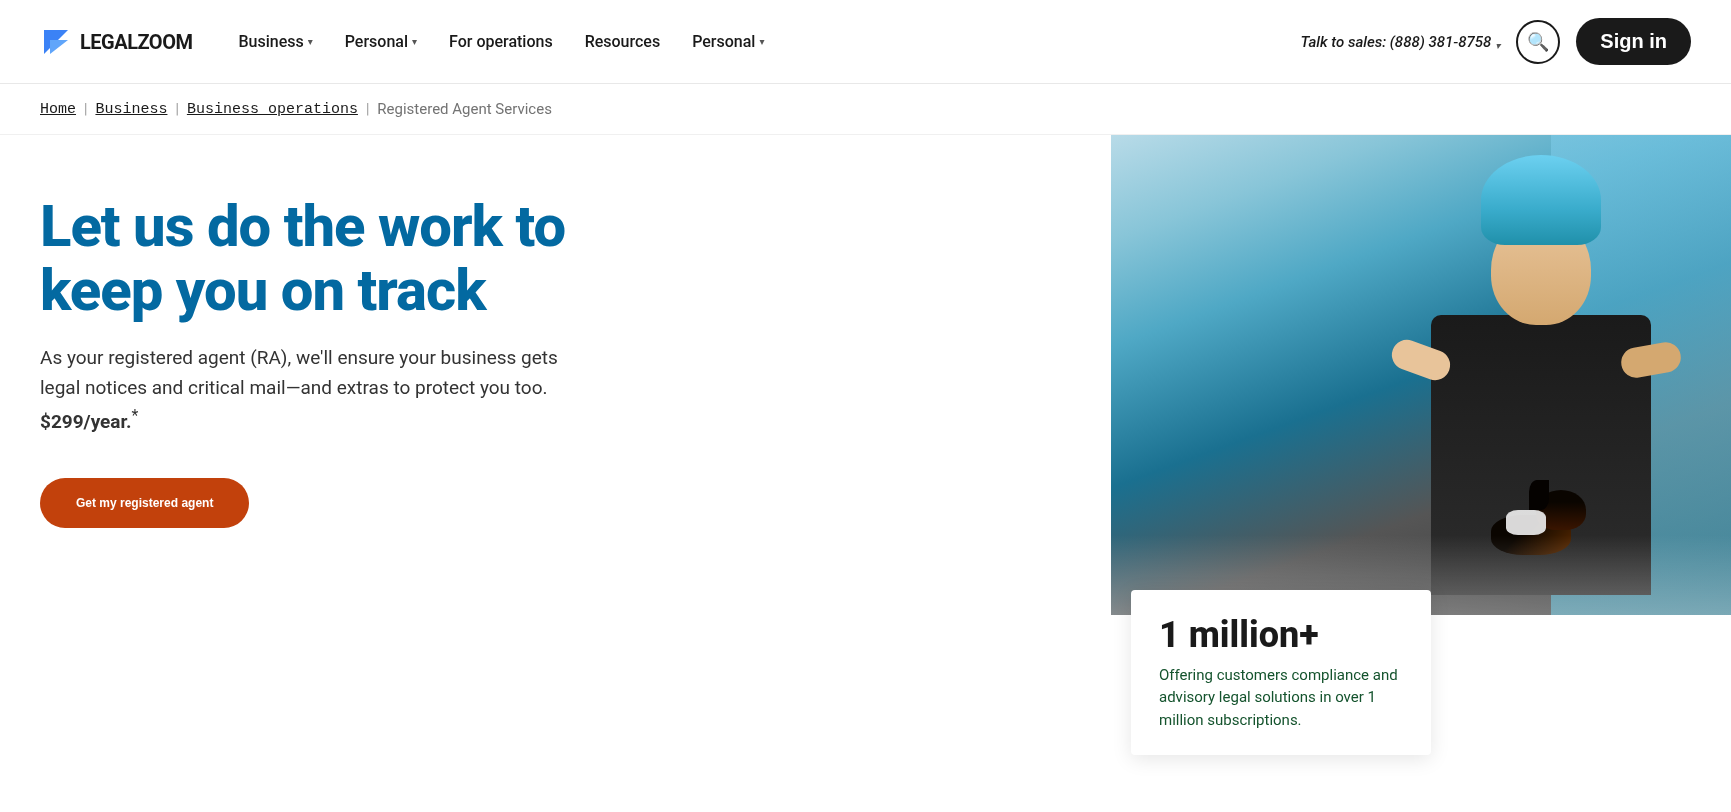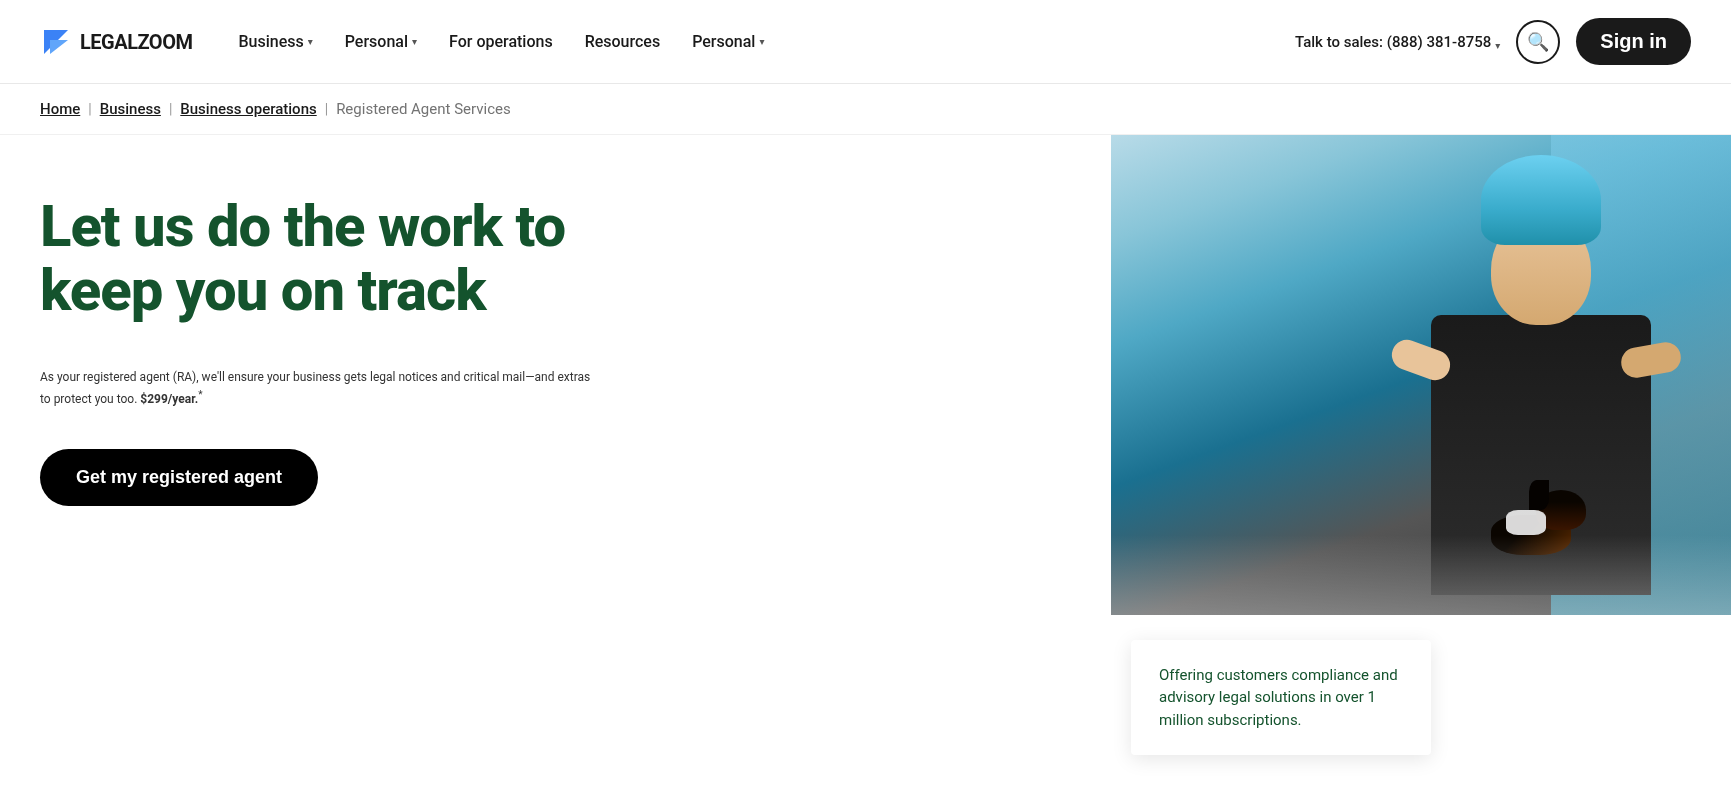--- a/index.html
+++ b/index.html
@@ -64,20 +64,21 @@
     }
     .sales-link {
       display: flex;
       align-items: flex-end;
       gap: 4px;
       font-size: 15px;
       font-weight: 500;
       color: #1a1a1a;
       cursor: pointer;
       white-space: nowrap;
+      font-style: italic;
     }
     .search-btn {
       width: 44px;
       height: 44px;
       border-radius: 50%;
       border: 2px solid #1a1a1a;
       background: #fff;
       display: flex;
       align-items: center;
       justify-content: center;
@@ -102,20 +103,21 @@
       align-items: center;
       gap: 8px;
       padding: 16px 40px;
       font-size: 15px;
       border-bottom: 1px solid #f0f0f0;
     }
     .breadcrumb-item {
       color: #1a1a1a;
       font-weight: 500;
       cursor: pointer;
+      font-family: Liberation Mono, monospace;
     }
     .breadcrumb-sep { color: #999; font-size: 14px; }
     .breadcrumb-current { color: #737373; font-weight: 400; }
 
     
     .hero {
       display: flex;
       padding: 60px 40px 40px 40px;
       min-height: 660px;
       position: relative;
@@ -124,40 +126,40 @@
     .hero-left {
       flex: 1;
       max-width: 680px;
       padding-right: 40px;
       z-index: 2;
     }
     .hero-title {
       font-size: 58px;
       font-weight: 800;
       line-height: 1.1;
-      color: #14532d;
-      margin-bottom: 45px;
+      color: #0369a1;
+      margin-bottom: 20px;
       letter-spacing: -1px;
     }
     .hero-desc {
-      font-size: 12px;
+      font-size: 19px;
       line-height: 1.6;
       color: #333;
       margin-bottom: 40px;
       max-width: 560px;
     }
     .hero-desc strong { font-weight: 700; }
     .cta-btn {
       display: inline-block;
       padding: 18px 36px;
-      background: #000000;
+      background: #c2410c;
       color: #fff;
       border: none;
       border-radius: 50px;
-      font-size: 18px;
+      font-size: 12px;
       font-weight: 600;
       cursor: pointer;
       text-decoration: none;
     }
 
     
     .hero-right {
       position: absolute;
       right: 0;
       top: 0;
@@ -295,16 +297,17 @@
 
             <div style="position:absolute;bottom:20px;left:25px;width:40px;height:25px;background:#f0f0f0;border-radius:30%;opacity:0.9;"></div>
           </div>
         </div>
       </div>
 
       <div style="position:absolute;bottom:0;left:0;right:0;height:80px;background:linear-gradient(0deg,rgba(255,255,255,0.3) 0%,transparent 100%);"></div>
     </div>
 
     <div class="stats-box">
+      <div class="stats-number">1 million+</div>
       <div class="stats-desc">Offering customers compliance and advisory legal solutions in over 1 million subscriptions.</div>
     </div>
   </div>
 </section>
 
 </body></html>

